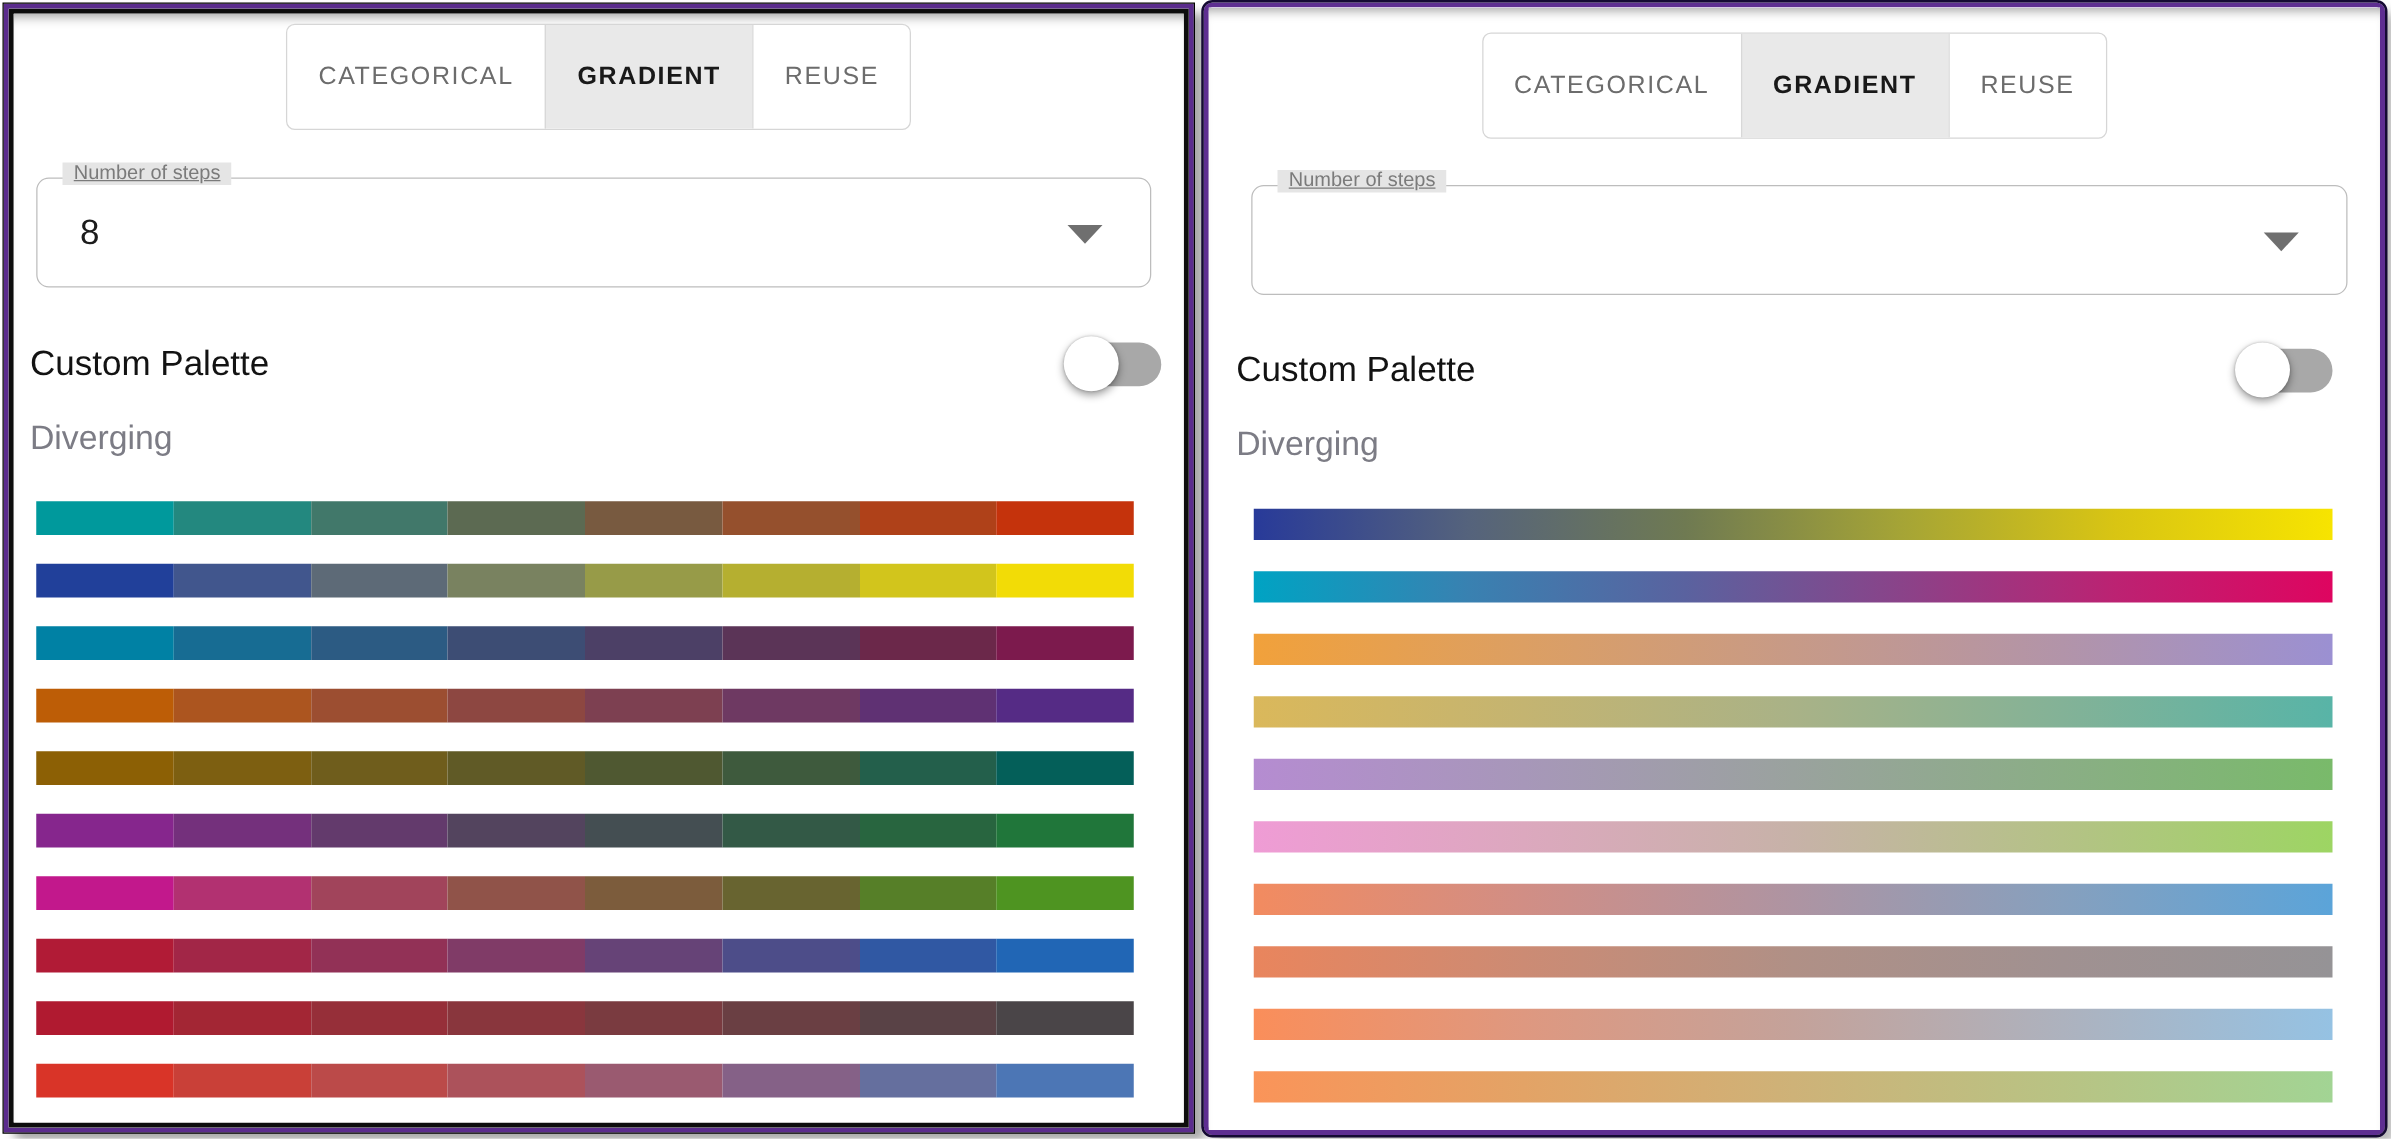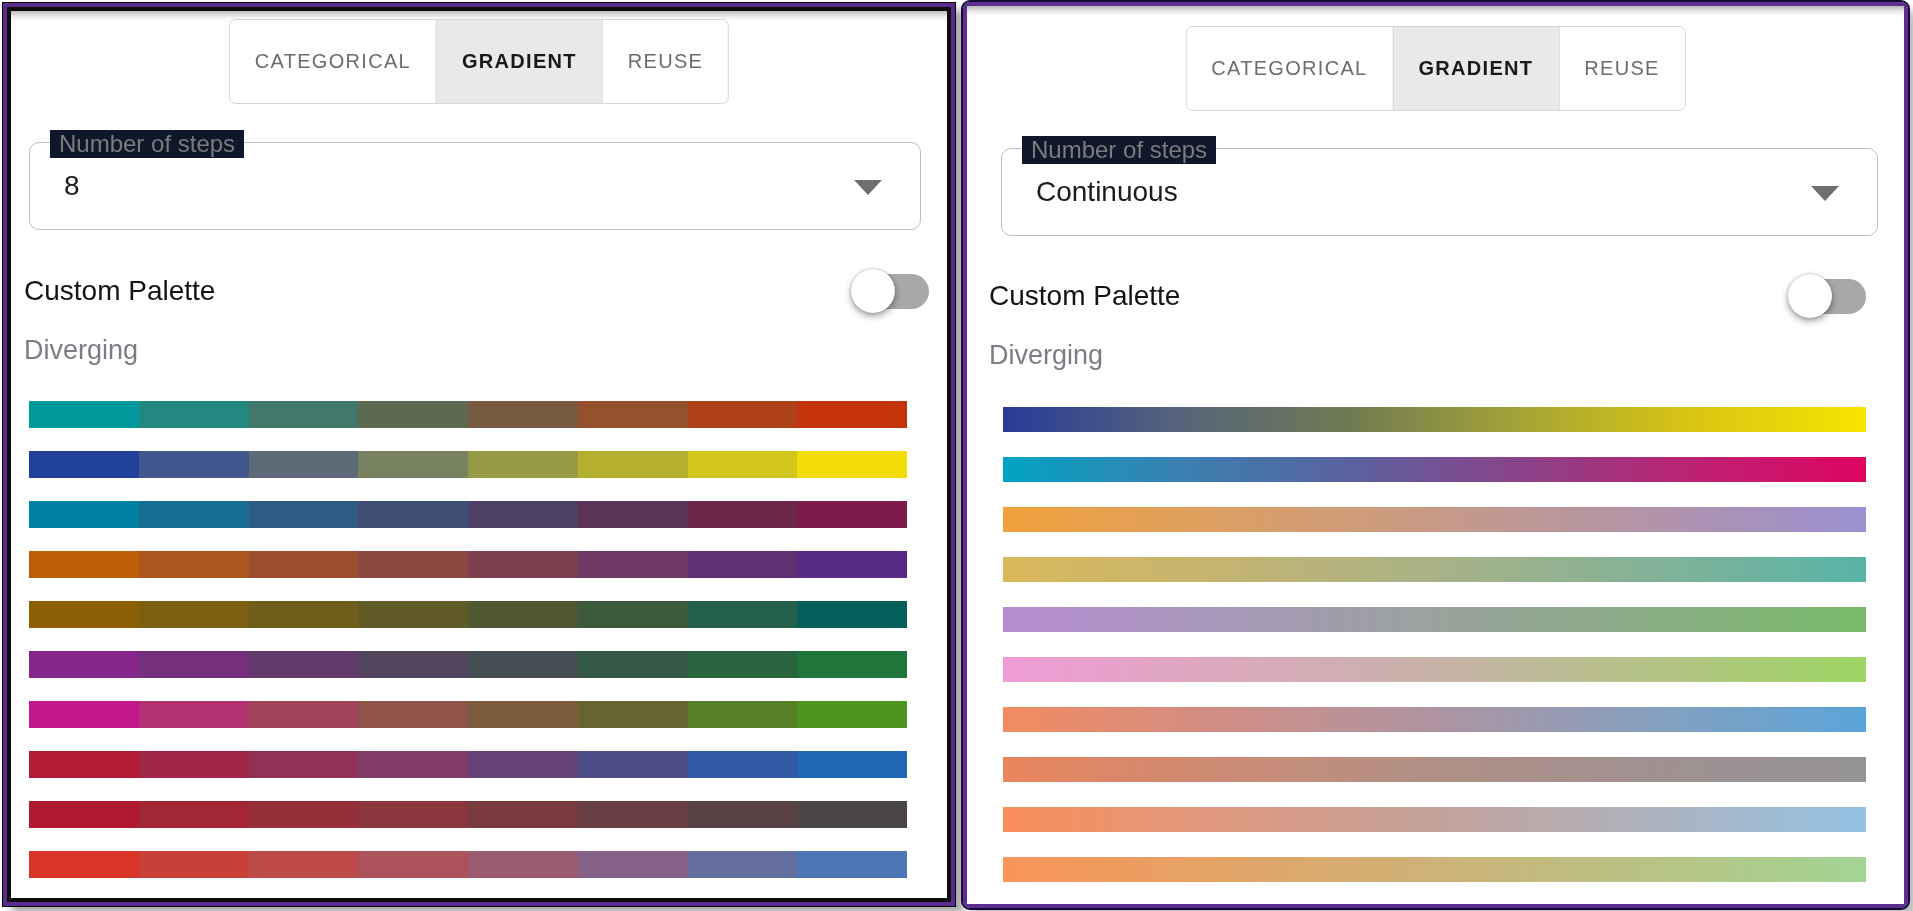--- a/index.html
+++ b/index.html
@@ -46,21 +46,21 @@
   .tab:first-child { border-left:none; }
   .tab.selected { background:#e9e9e9; color:#191919; font-weight:bold; }
 
   
   .field {
     position:absolute; height:88px;
     border:1px solid #bdbdbd; border-radius:10px; background:#fff; cursor:pointer;
   }
   .field-label {
     position:absolute; top:-13px; left:20px; padding:0 9px;
-    background:#0f172a; font-size:24px; color:#7b7b7b; white-space:nowrap;
+    background:#e5e5e5; font-size:16px; color:#7b7b7b; white-space:nowrap;text-decoration:underline;
   }
   .field-value {
     position:absolute; left:34px; top:0; height:100%;
     display:flex; align-items:center; font-size:28px; color:#1c1c1c;
   }
   .field-arrow {
     position:absolute; right:38px; top:50%; margin-top:-6px;
     width:0; height:0; border-left:14px solid transparent;
     border-right:14px solid transparent; border-top:15px solid #6f6f6f;
   }
@@ -231,21 +231,20 @@
   <div class="content">
 
     <div class="tab-group" style="top:20px;">
       <div class="tab">CATEGORICAL</div>
       <div class="tab selected">GRADIENT</div>
       <div class="tab">REUSE</div>
     </div>
 
     <div class="field" style="top:142px; left:34px; width:877px;">
       <span class="field-label">Number of steps</span>
-      <span class="field-value">Continuous</span>
       <span class="field-arrow"></span>
     </div>
 
     <div class="custom-row" style="top:266px; left:22px; right:38px;">
       <span class="custom-label">Custom Palette</span>
       <div class="toggle" style="right:0;">
         <div class="toggle-track"></div>
         <div class="toggle-knob"></div>
       </div>
     </div>

